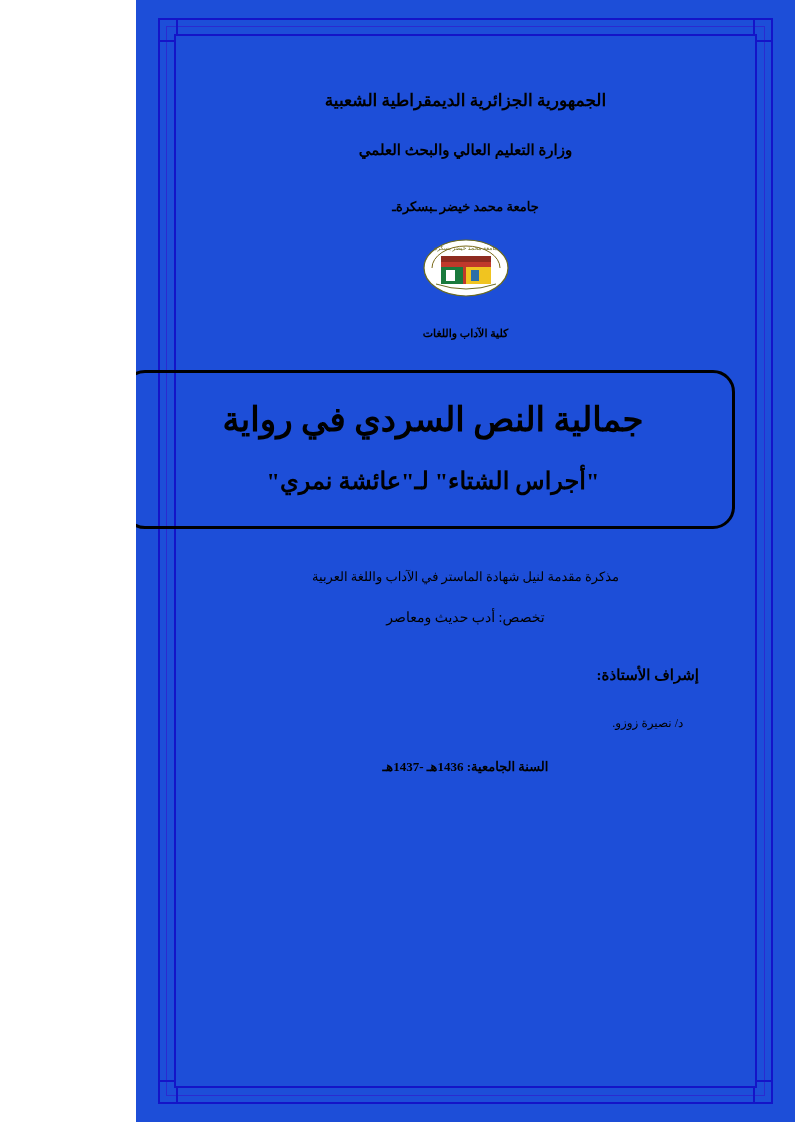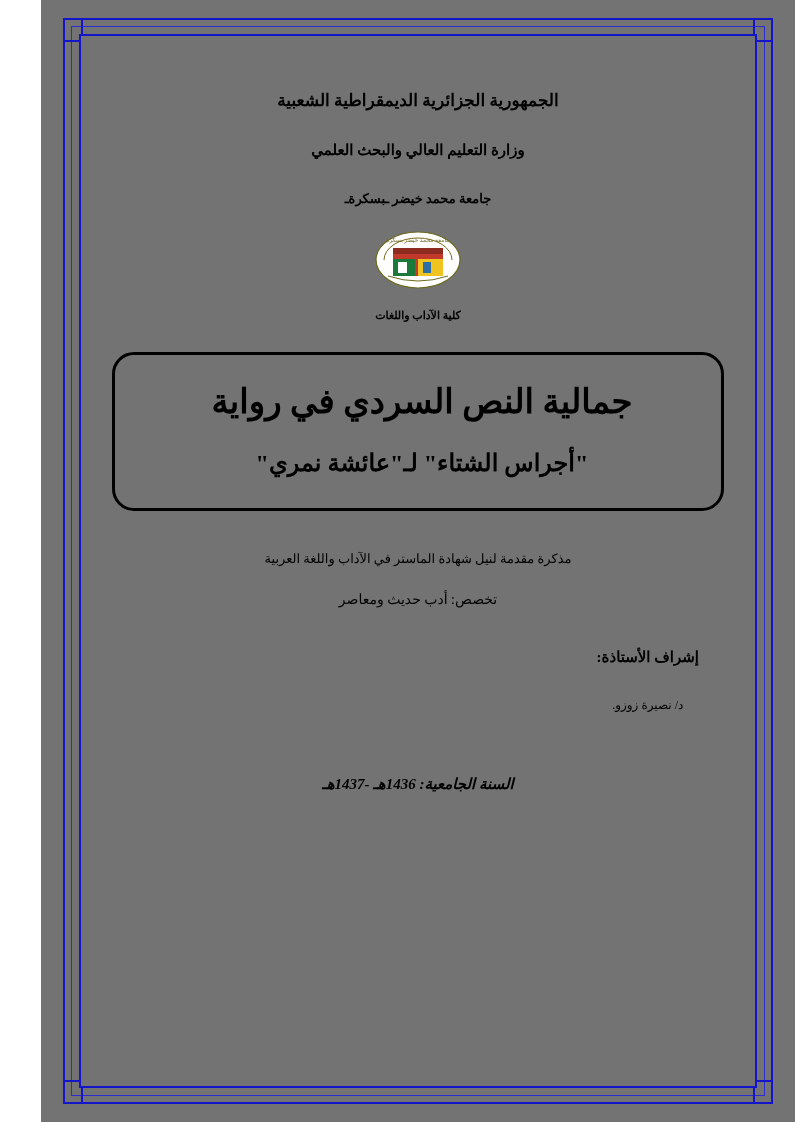--- a/index.html
+++ b/index.html
@@ -2,23 +2,23 @@
 <html lang="ar" dir="rtl"><head>
 <meta charset="utf-8">
 <style>
   html, body {
     margin: 0;
     padding: 0;
     background: #ffffff;
   }
   .page {
     position: relative;
-    width: 754px;
+    width: 659px;
     height: 1122px;
-    background: #737373;
+    background: #1d4ed8;
     font-family: "Liberation Serif", "DejaVu Serif", serif;
     overflow: hidden;
     box-sizing: border-box;
   }
 
   
   .border-outer {
     position: absolute;
     left: 22px;
     top: 18px;
@@ -64,34 +64,34 @@
   }
 
   .line {
     text-align: center;
     font-weight: bold;
     color: #000;
   }
 
   .l1 { font-size: 17px; margin-top: 30px; letter-spacing: 0; }
   .l2 { font-size: 15px; margin-top: 30px; font-family: Liberation Serif, serif; }
-  .l3 { font-size: 13px; margin-top: 32px; }
+  .l3 { font-size: 13px; margin-top: 40px; }
 
   .logo-wrap {
     margin-top: 22px;
     display: flex;
     justify-content: center;
   }
   .logo {
     width: 88px;
     height: 62px;
     position: relative;
   }
 
-  .l4 { font-size: 11px; margin-top: 18px; }
+  .l4 { font-size: 11px; margin-top: 28px; }
   .l5 { font-size: 11px; margin-top: 28px; }
 
   .title-box {
     margin: 30px auto 16px auto;
     width: 612px;
     border: 3px solid #000000;
     border-radius: 22px;
     padding: 26px 14px 30px 22px;
     box-sizing: border-box;
   }
@@ -122,24 +122,23 @@
   .person-role {
     font-size: 15px;
     font-weight: bold;
   }
   .person-name {
     font-size: 12px;
     margin-top: 32px;
   }
 
   .year1 {
-    font-size: 15px;
-    font-weight: bold;
-    margin-top: 62px;
-    font-style: italic;
+    font-size: 13px;
+    font-weight: bold;
+    margin-top: 28px;
   }
   .year2 {
     font-size: 15px;
     font-weight: bold;
     margin-top: 18px;
   }
 </style>
 </head>
 <body>
 

